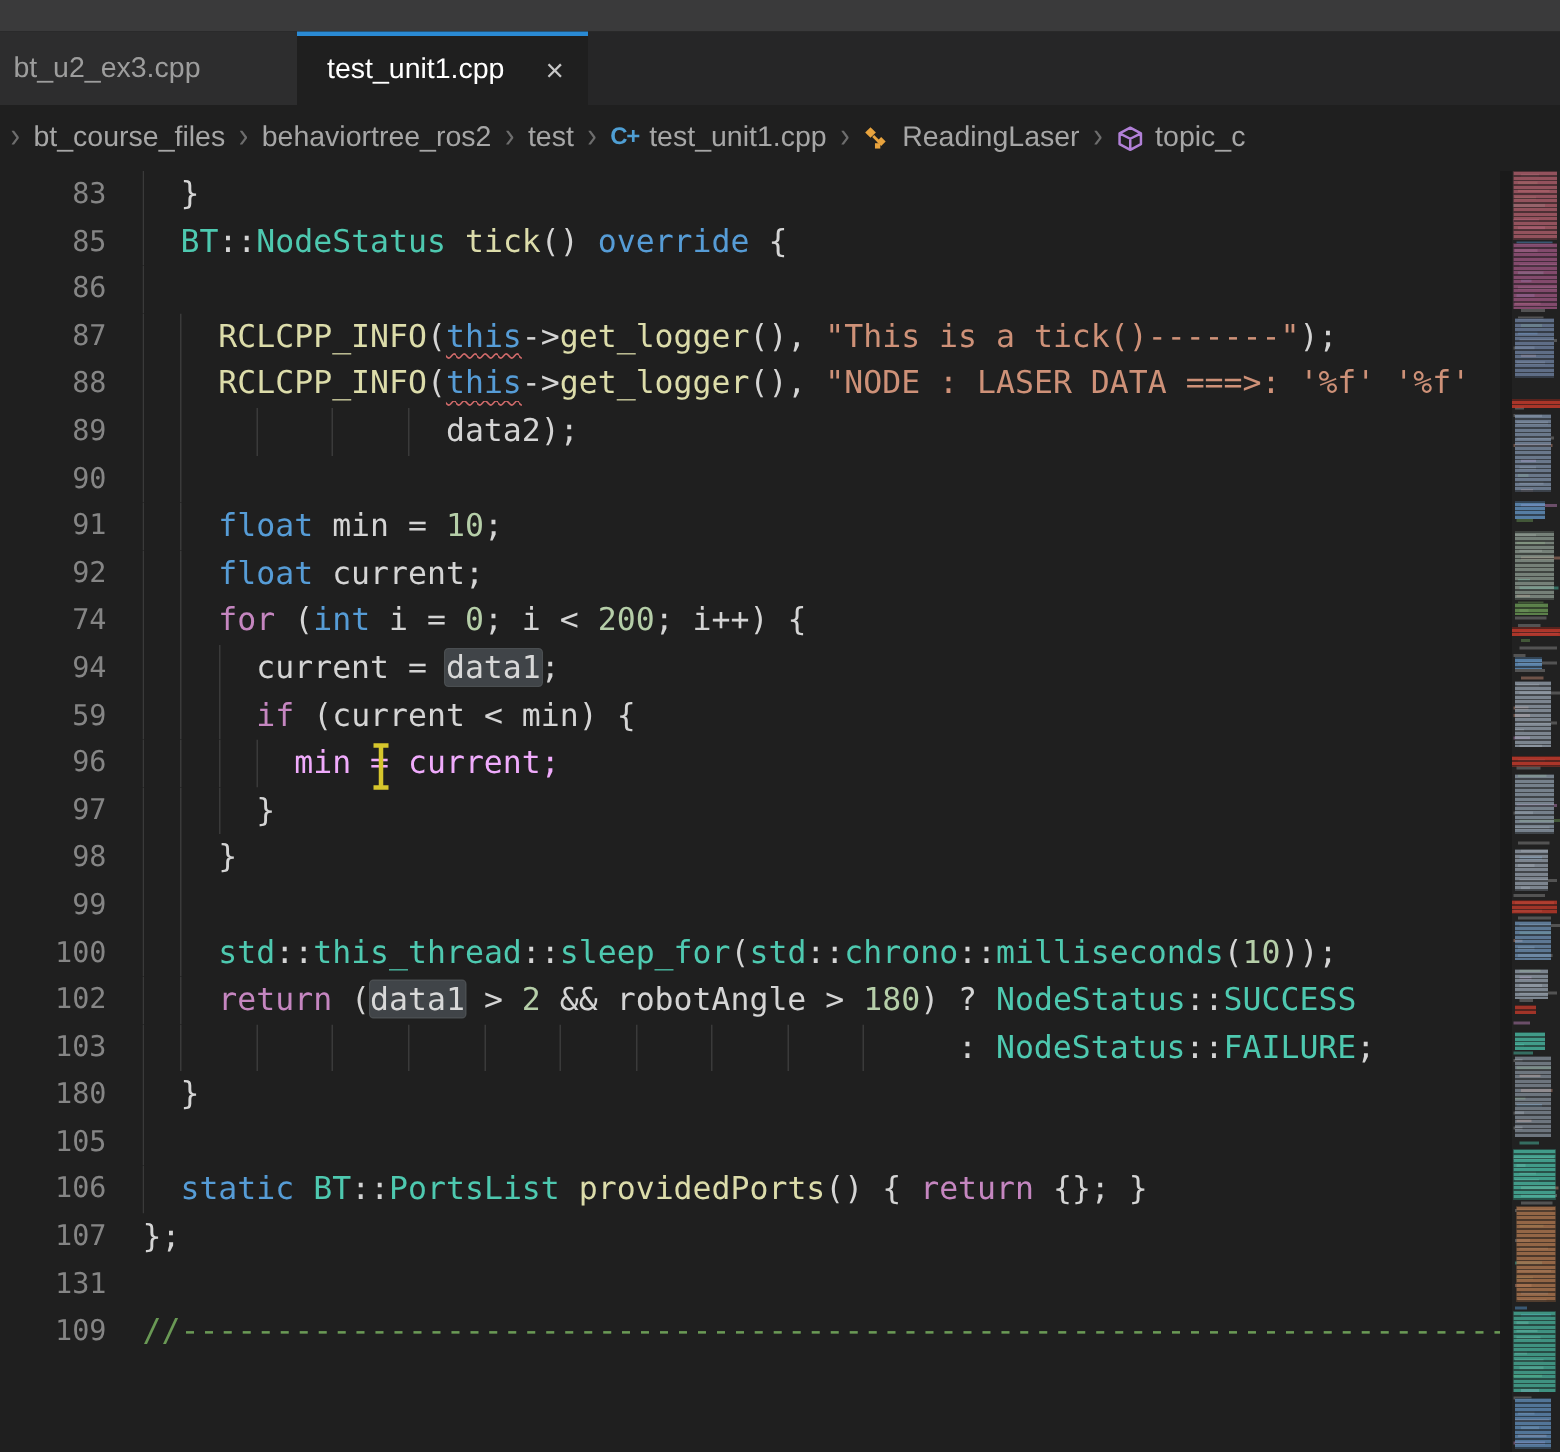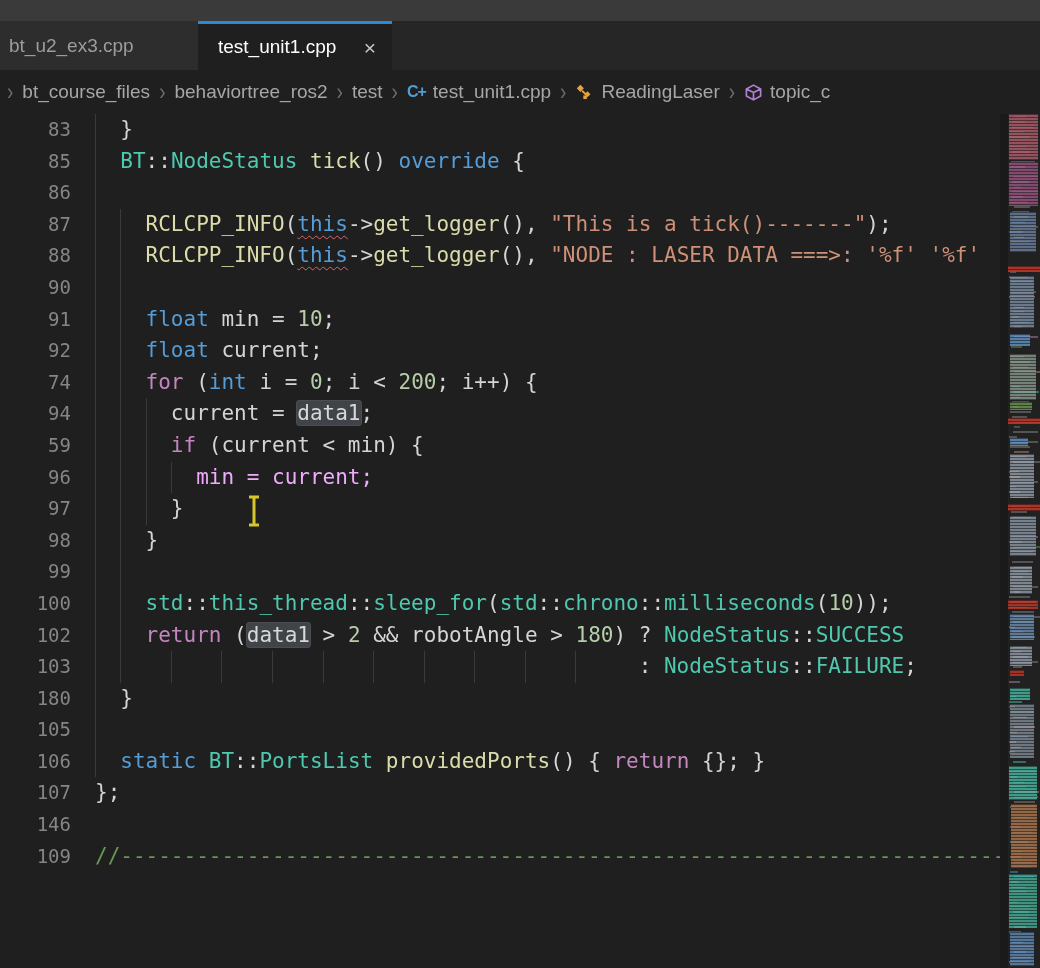--- a/index.html
+++ b/index.html
@@ -100,20 +100,24 @@
       </div>
       <div class="row">
         <span class="ln">87</span>
         <span class="codeline"><span class="guide" style="left: 0ch;"></span><span class="guide" style="left: 2ch;"></span><span class="tok t-p" style="color: rgb(212, 212, 212);">    </span><span class="tok t-f" style="color: rgb(220, 220, 170);">RCLCPP_INFO</span><span class="tok t-p" style="color: rgb(212, 212, 212);">(</span><span class="tok t-th" style="color: rgb(86, 156, 214);">this</span><span class="tok t-p" style="color: rgb(212, 212, 212);">-&gt;</span><span class="tok t-f" style="color: rgb(220, 220, 170);">get_logger</span><span class="tok t-p" style="color: rgb(212, 212, 212);">(), </span><span class="tok t-s" style="color: rgb(206, 145, 120);">"This is a tick()-------"</span><span class="tok t-p" style="color: rgb(212, 212, 212);">);</span></span>
       </div>
       <div class="row">
         <span class="ln">88</span>
         <span class="codeline"><span class="guide" style="left: 0ch;"></span><span class="guide" style="left: 2ch;"></span><span class="tok t-p" style="color: rgb(212, 212, 212);">    </span><span class="tok t-f" style="color: rgb(220, 220, 170);">RCLCPP_INFO</span><span class="tok t-p" style="color: rgb(212, 212, 212);">(</span><span class="tok t-th" style="color: rgb(86, 156, 214);">this</span><span class="tok t-p" style="color: rgb(212, 212, 212);">-&gt;</span><span class="tok t-f" style="color: rgb(220, 220, 170);">get_logger</span><span class="tok t-p" style="color: rgb(212, 212, 212);">(), </span><span class="tok t-s" style="color: rgb(206, 145, 120);">"NODE : LASER DATA ===&gt;: '%f' '%f'</span></span>
       </div>
       <div class="row">
+        <span class="ln">89</span>
+        <span class="codeline"><span class="guide" style="left: 0ch;"></span><span class="guide" style="left: 2ch;"></span><span class="guide" style="left: 6ch;"></span><span class="guide" style="left: 10ch;"></span><span class="guide" style="left: 14ch;"></span><span class="tok t-p" style="color: rgb(212, 212, 212);">                data2);</span></span>
+      </div>
+      <div class="row">
         <span class="ln">90</span>
         <span class="codeline"><span class="guide" style="left: 0ch;"></span><span class="guide" style="left: 2ch;"></span></span>
       </div>
       <div class="row">
         <span class="ln">91</span>
         <span class="codeline"><span class="guide" style="left: 0ch;"></span><span class="guide" style="left: 2ch;"></span><span class="tok t-p" style="color: rgb(212, 212, 212);">    </span><span class="tok t-k" style="color: rgb(86, 156, 214);">float</span><span class="tok t-p" style="color: rgb(212, 212, 212);"> min = </span><span class="tok t-n" style="color: rgb(181, 206, 168);">10</span><span class="tok t-p" style="color: rgb(212, 212, 212);">;</span></span>
       </div>
       <div class="row">
         <span class="ln">92</span>
         <span class="codeline"><span class="guide" style="left: 0ch;"></span><span class="guide" style="left: 2ch;"></span><span class="tok t-p" style="color: rgb(212, 212, 212);">    </span><span class="tok t-k" style="color: rgb(86, 156, 214);">float</span><span class="tok t-p" style="color: rgb(212, 212, 212);"> current;</span></span>
@@ -168,21 +172,21 @@
       </div>
       <div class="row">
         <span class="ln">106</span>
         <span class="codeline"><span class="guide" style="left: 0ch;"></span><span class="tok t-p" style="color: rgb(212, 212, 212);">  </span><span class="tok t-k" style="color: rgb(86, 156, 214);">static</span><span class="tok t-p" style="color: rgb(212, 212, 212);"> </span><span class="tok t-t" style="color: rgb(78, 201, 176);">BT</span><span class="tok t-p" style="color: rgb(212, 212, 212);">::</span><span class="tok t-t" style="color: rgb(78, 201, 176);">PortsList</span><span class="tok t-p" style="color: rgb(212, 212, 212);"> </span><span class="tok t-f" style="color: rgb(220, 220, 170);">providedPorts</span><span class="tok t-p" style="color: rgb(212, 212, 212);">() { </span><span class="tok t-c" style="color: rgb(197, 134, 192);">return</span><span class="tok t-p" style="color: rgb(212, 212, 212);"> {}; }</span></span>
       </div>
       <div class="row">
         <span class="ln">107</span>
         <span class="codeline"><span class="tok t-p" style="color: rgb(212, 212, 212);">};</span></span>
       </div>
       <div class="row">
-        <span class="ln">146</span>
+        <span class="ln">131</span>
         <span class="codeline"></span>
       </div>
       <div class="row">
         <span class="ln">109</span>
         <span class="codeline"><span class="tok t-m" style="color: rgb(106, 153, 85);">//-------------------------------------------------------------------------------------</span></span>
       </div>
     </div>
   <svg class="ibeam" viewBox="0 0 16 32" width="16" height="32">
     <path d="M3 2 H13 M8 2 V30 M3 30 H13" stroke="#d6c62c" stroke-width="3" fill="none"></path>
   </svg>

